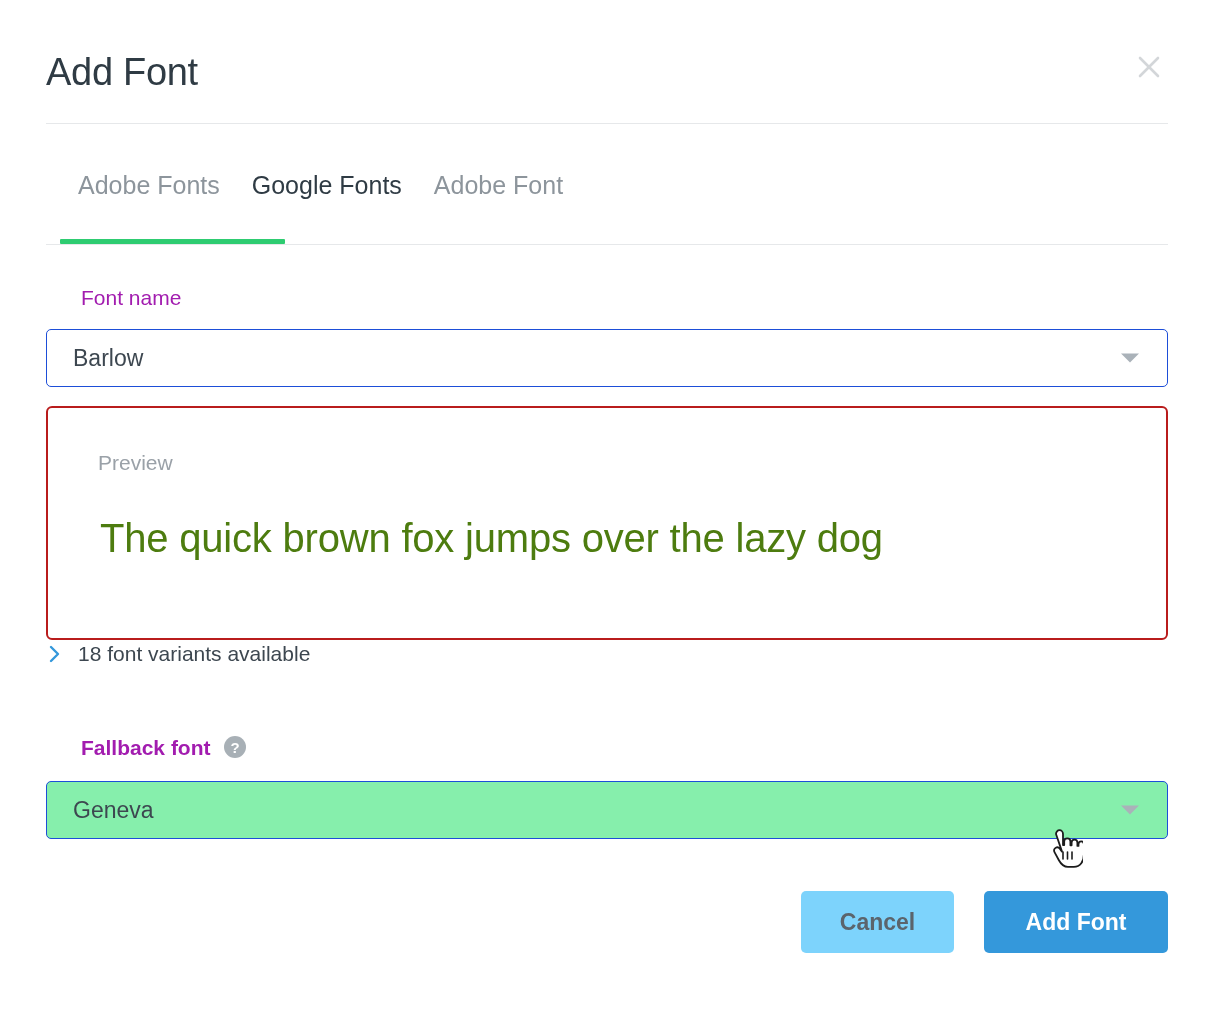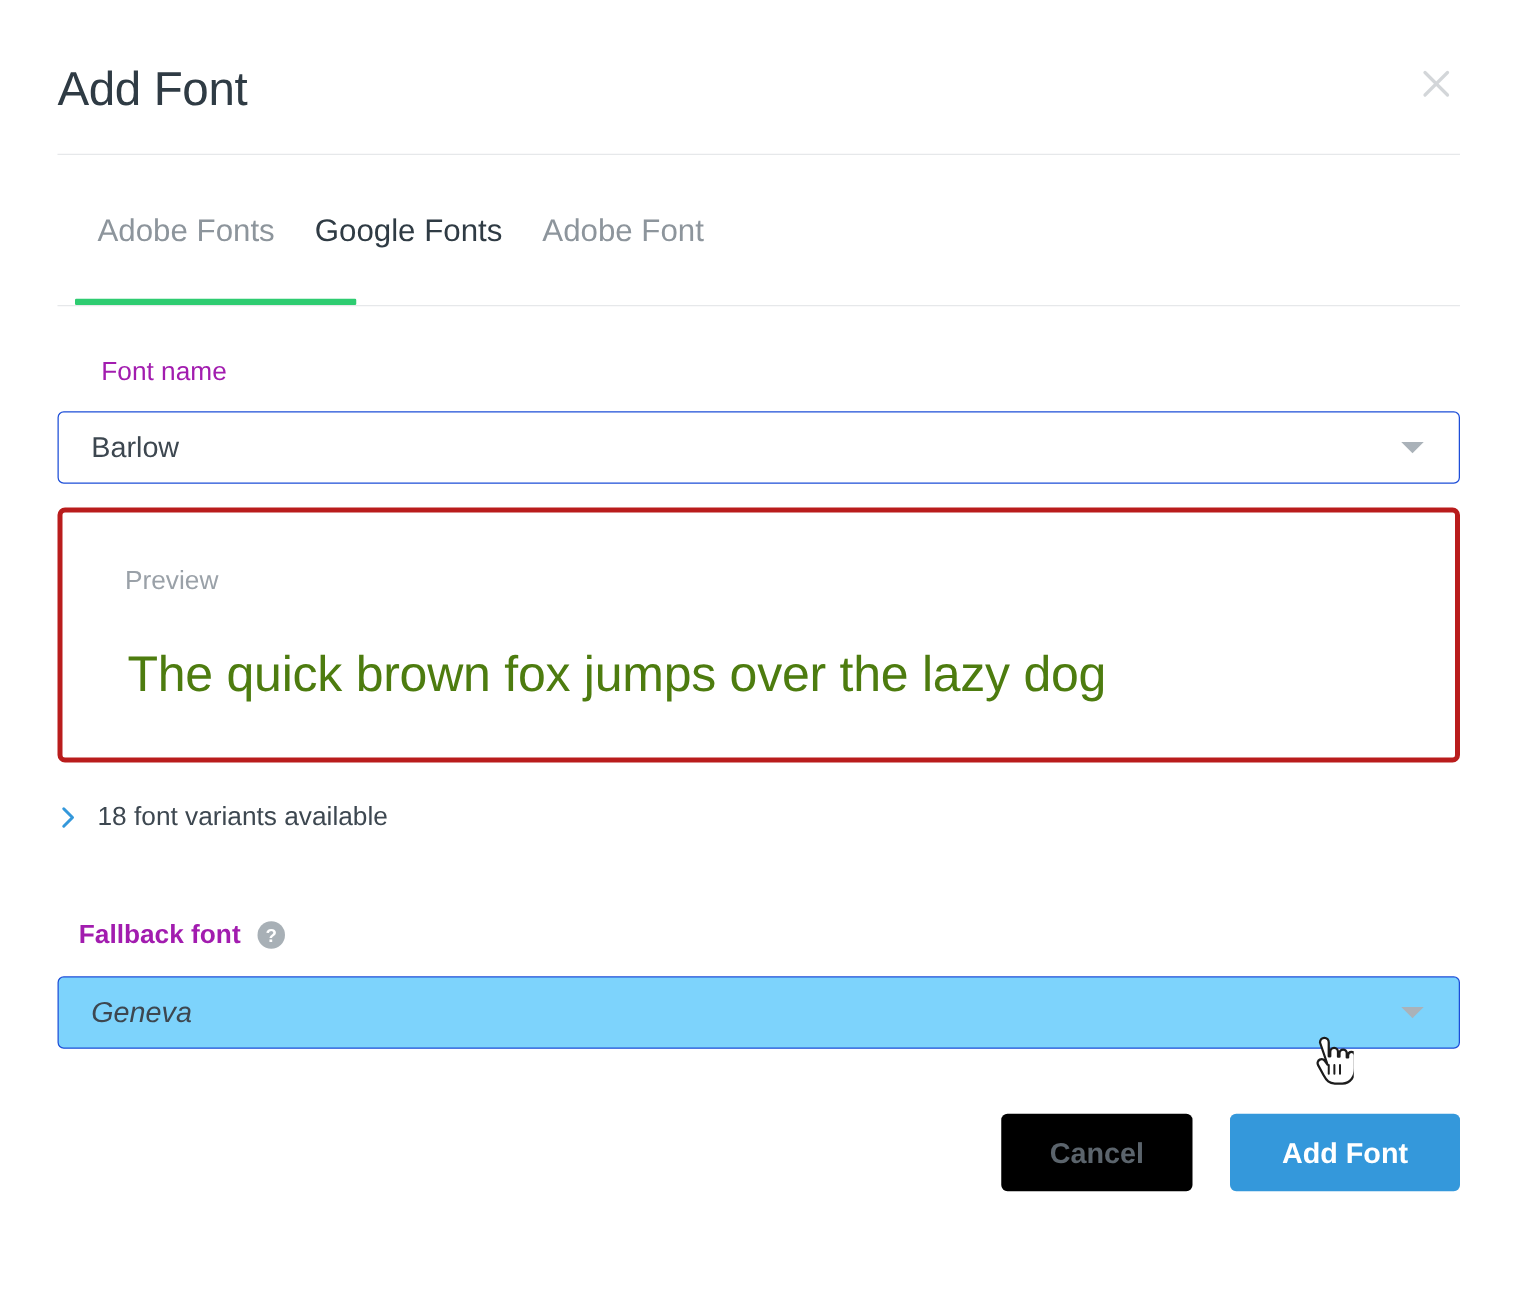--- a/index.html
+++ b/index.html
@@ -149,33 +149,32 @@
   .font-name-select {
     left: 46px;
     top: 329px;
     width: 1122px;
     background: #ffffff;
   }
   .fallback-select {
     left: 46px;
     top: 781px;
     width: 1122px;
-    background: #7dd3fc;
-    font-style: italic;
+    background: #86efac;
   }
 
   
   .preview-box {
     position: absolute;
     left: 46px;
     top: 406px;
     width: 1122px;
-    height: 204px;
+    height: 234px;
     box-sizing: border-box;
-    border: 4px solid #b91c1c;
+    border: 2px solid #b91c1c;
     border-radius: 6px;
     background: #ffffff;
   }
   .preview-label {
     position: absolute;
     left: 50px;
     top: 42px;
     font-size: 21px;
     color: #9aa1a8;
     line-height: 25px;
@@ -212,25 +211,25 @@
   }
   .variants-text {
     font-size: 21px;
     font-weight: 400;
     color: #3d4750;
     line-height: 26px;
   }
 
   
   .label-fallback {
-    left: 28px;
+    left: 46px;
     top: 735px;
     font-weight: 700;
     display: flex;
-    align-items: flex-end;
+    align-items: flex-start;
   }
   .help-icon {
     display: inline-flex;
     margin-left: 12px;
     width: 24px;
     height: 24px;
     cursor: pointer;
   }
 
   
@@ -245,21 +244,21 @@
     font-weight: 700;
     cursor: pointer;
     line-height: 62px;
     padding: 0;
     text-align: center;
   }
   .btn-cancel {
     left: 801px;
     top: 891px;
     width: 153px;
-    background: #000000;
+    background: #7dd3fc;
     color: #5b646c;
   }
   .btn-add {
     left: 984px;
     top: 891px;
     width: 184px;
     background: #3498db;
     color: #ffffff;
   }
 

